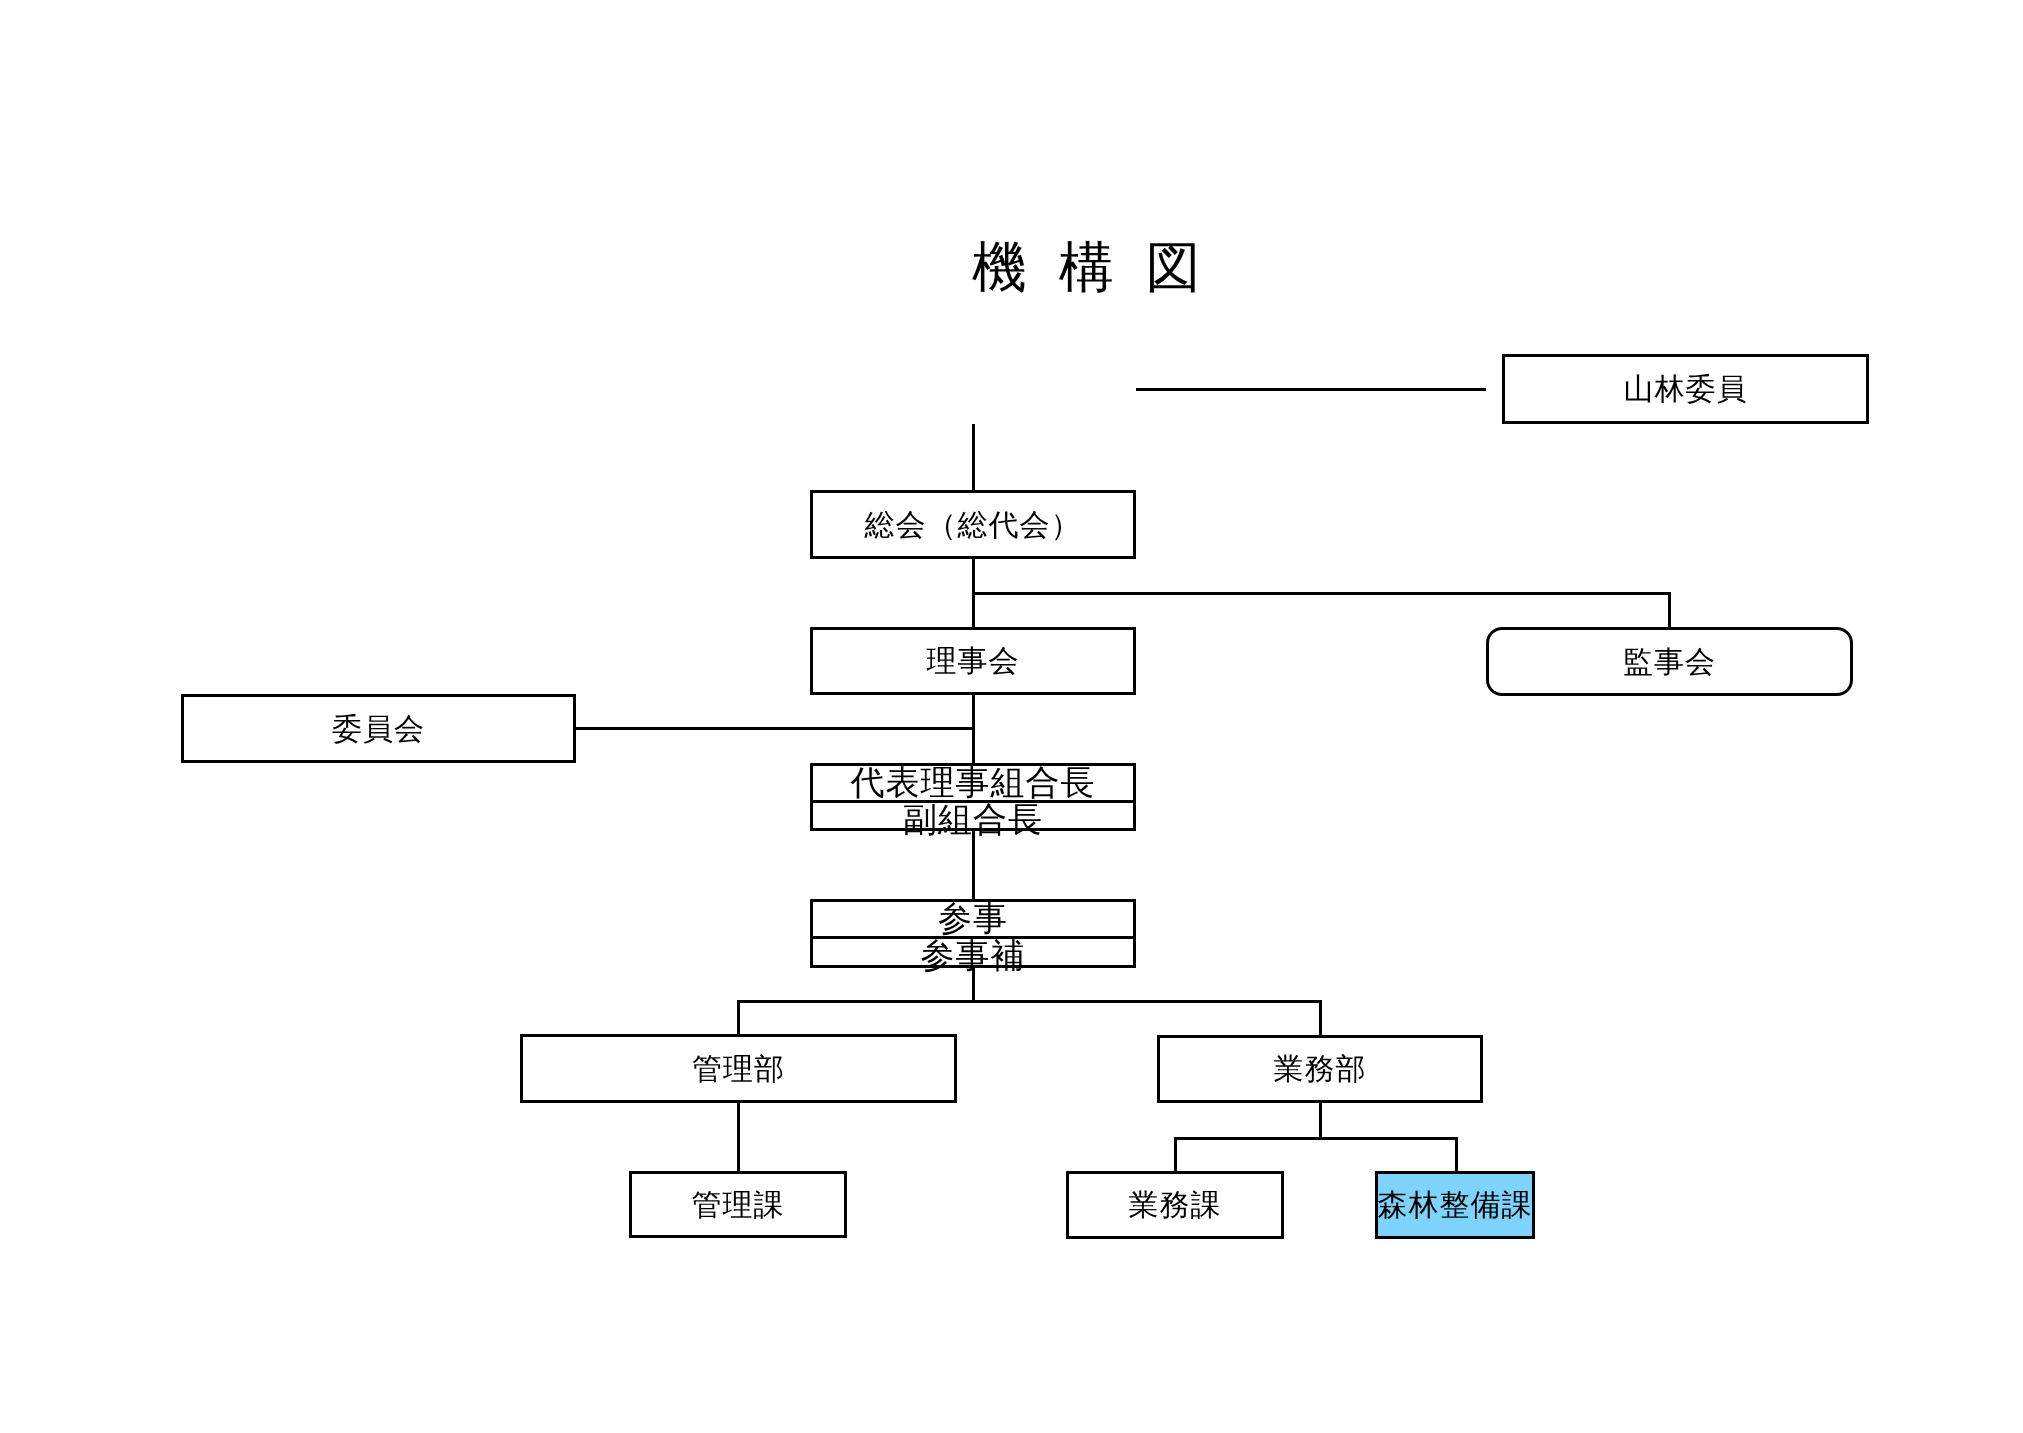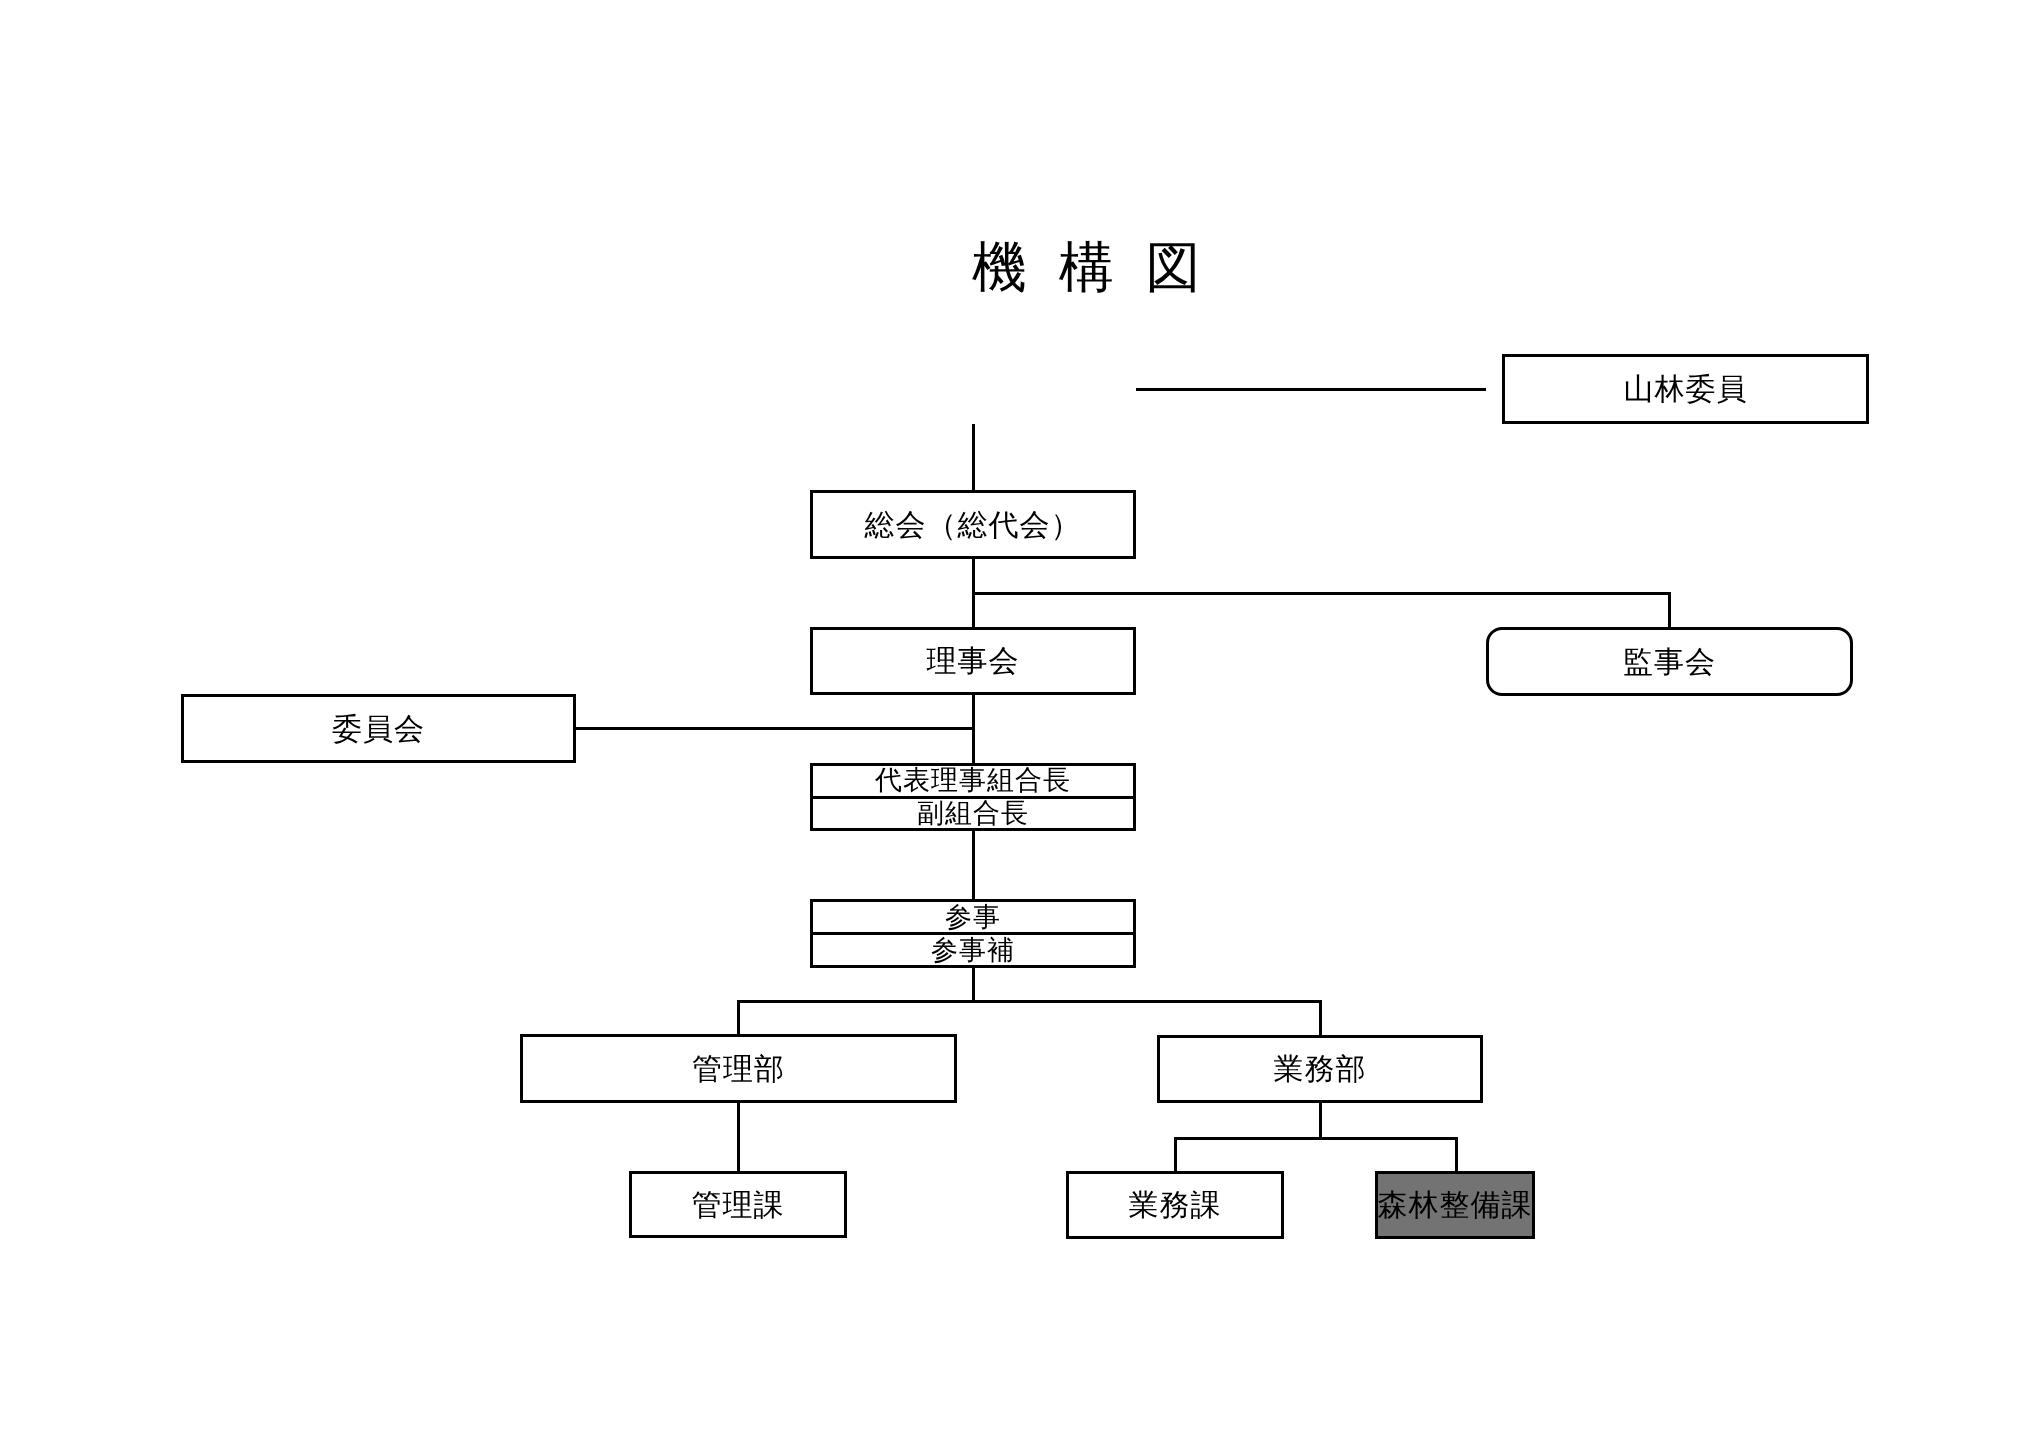--- a/index.html
+++ b/index.html
@@ -31,21 +31,21 @@
   .cell{
     flex:1;
     display:flex;
     align-items:center;
     justify-content:center;
     font-size:30px;
     line-height:1;
     white-space:nowrap;
     letter-spacing:1px;
   }
-  .node.stacked .cell{font-size:27px;}
+  .node.stacked .cell{font-size:34px;}
   .cell + .cell{border-top:3px solid #000;}
   .seg{position:absolute;background:#000;}
 </style>
 </head>
 <body>
 
 <div class="canvas">
   <div class="title">機 構 図</div>
 <div class="seg" style="left: 1136px; top: 388px; width: 350px; height: 3px; background: rgb(0, 0, 0);"></div>
     <div class="seg" style="left: 972px; top: 424px; width: 3px; height: 66px; background: rgb(0, 0, 0);"></div>
@@ -92,16 +92,16 @@
     </div>
     <div class="node" style="left: 1157px; top: 1035px; width: 326px; height: 68px; background: rgb(255, 255, 255); border-color: rgb(0, 0, 0);">
       <div class="cell">業務部</div>
     </div>
     <div class="node" style="left: 629px; top: 1171px; width: 218px; height: 67px; background: rgb(255, 255, 255); border-color: rgb(0, 0, 0);">
       <div class="cell">管理課</div>
     </div>
     <div class="node" style="left: 1066px; top: 1171px; width: 218px; height: 68px; background: rgb(255, 255, 255); border-color: rgb(0, 0, 0);">
       <div class="cell">業務課</div>
     </div>
-    <div class="node" style="left: 1375px; top: 1171px; width: 160px; height: 68px; background: #737373; border-color: rgb(0, 0, 0);">
+    <div class="node" style="left: 1375px; top: 1171px; width: 160px; height: 68px; background: #7dd3fc; border-color: rgb(0, 0, 0);">
       <div class="cell">森林整備課</div>
     </div>
   </div>
 
 </body></html>

